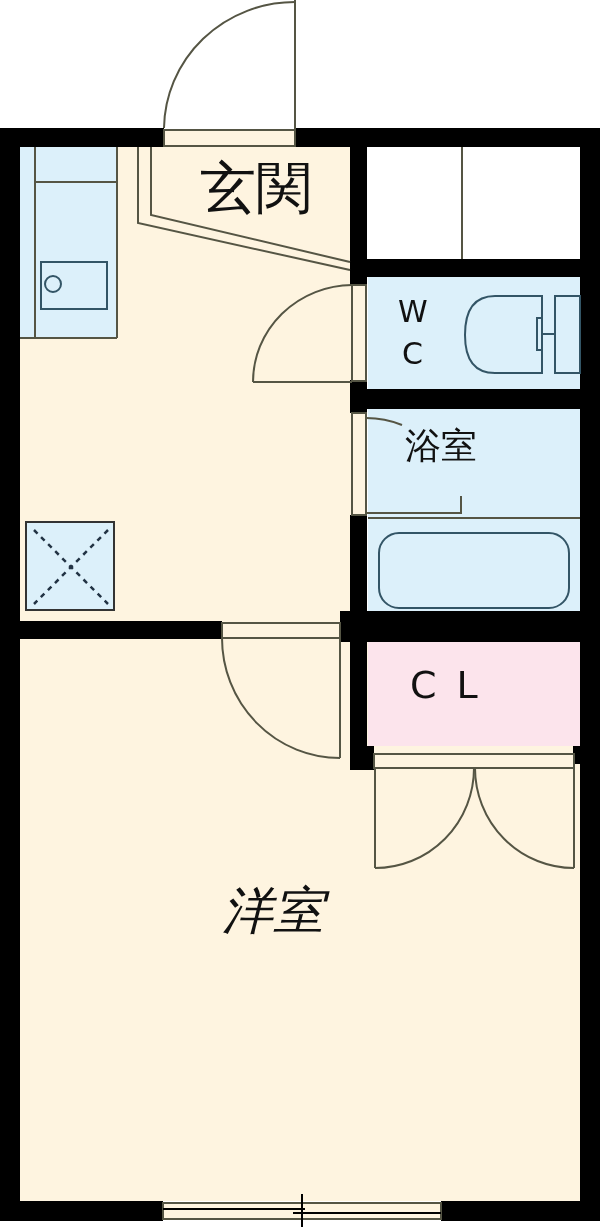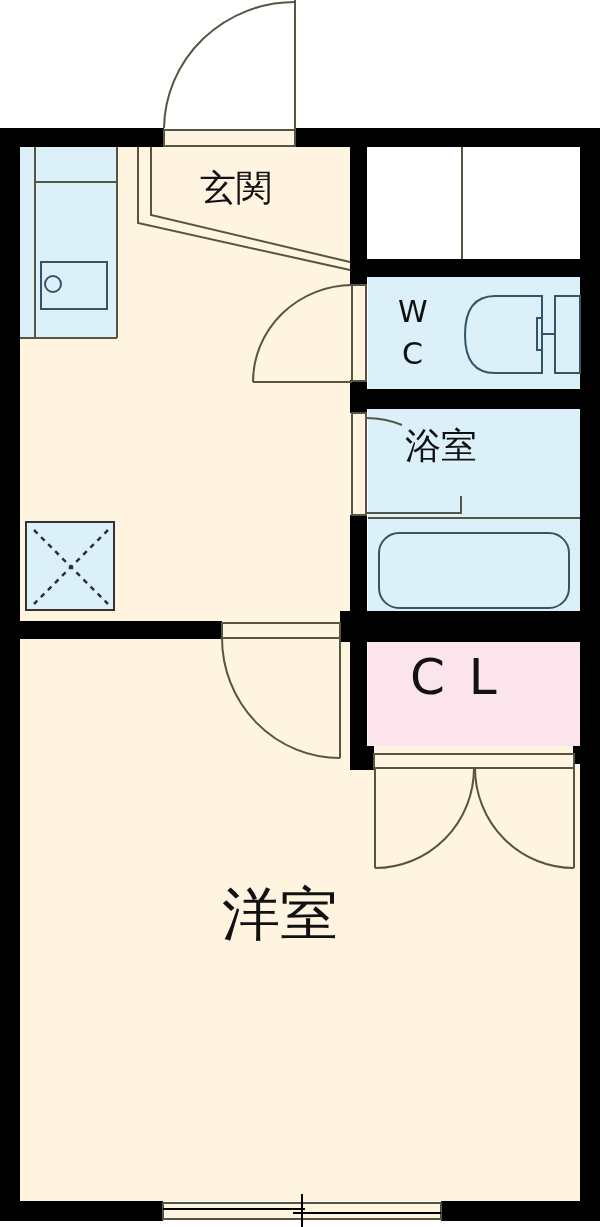--- a/index.html
+++ b/index.html
@@ -90,18 +90,18 @@
     <path d="M375,868 A99,100 0 0 0 474,768"></path>
     <path d="M574,868 A99,100 0 0 1 475,768"></path>
 
     <rect x="163" y="1203" width="278" height="16" fill="#fef4e0"></rect>
     <line x1="163" y1="1209" x2="305" y2="1209" stroke="#000"></line>
     <line x1="293" y1="1213" x2="441" y2="1213" stroke="#000"></line>
     <line x1="302" y1="1194" x2="302" y2="1227" stroke="#000"></line>
   </g>
 </svg>
 
-<div class="label" style="left:200px;top:170px;font-size:36px;">玄関</div>
+<div class="label" style="left:200px;top:160px;font-size:56px;">玄関</div>
 <div class="label" style="left:398px;top:297px;font-size:30px;">W</div>
 <div class="label" style="left:402px;top:339px;font-size:30px;">C</div>
 <div class="label" style="left:405px;top:428px;font-size:36px;">浴室</div>
-<div class="label" style="left:410px;top:652px;font-size:50px;letter-spacing:4px;">C L</div>
-<div class="label" style="left:222px;top:885px;font-size:58px;">洋室</div>
+<div class="label" style="left:410px;top:666px;font-size:38px;letter-spacing:4px;">C L</div>
+<div class="label" style="left:222px;top:885px;font-size:51px;font-style:italic;">洋室</div>
 
 </body></html>

